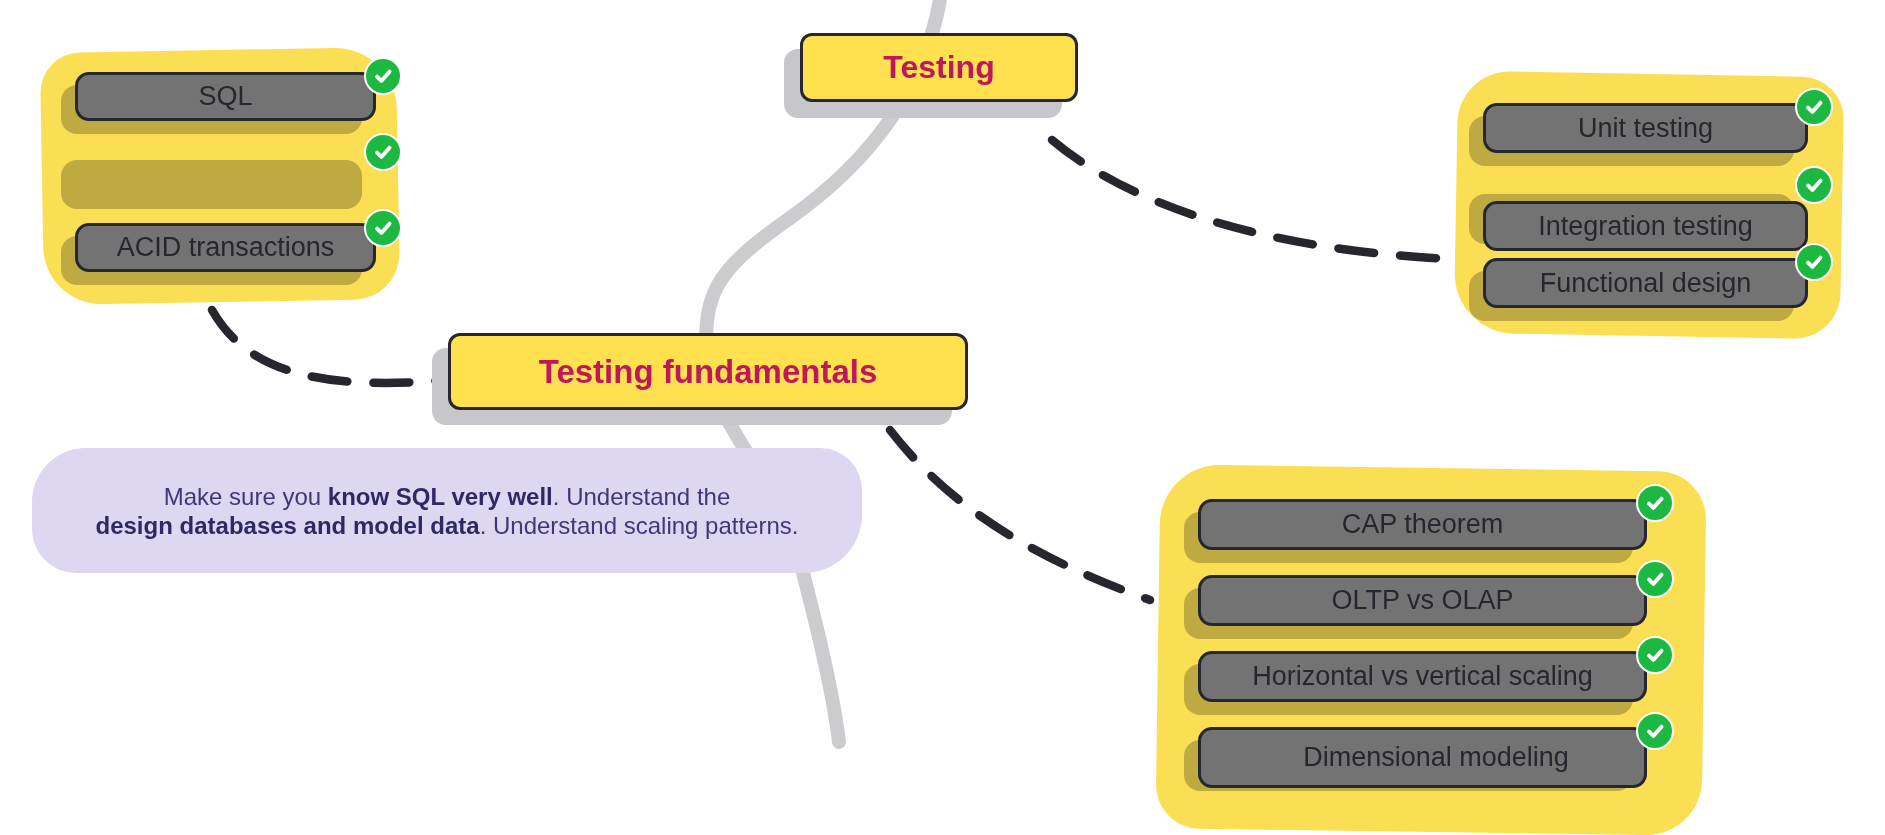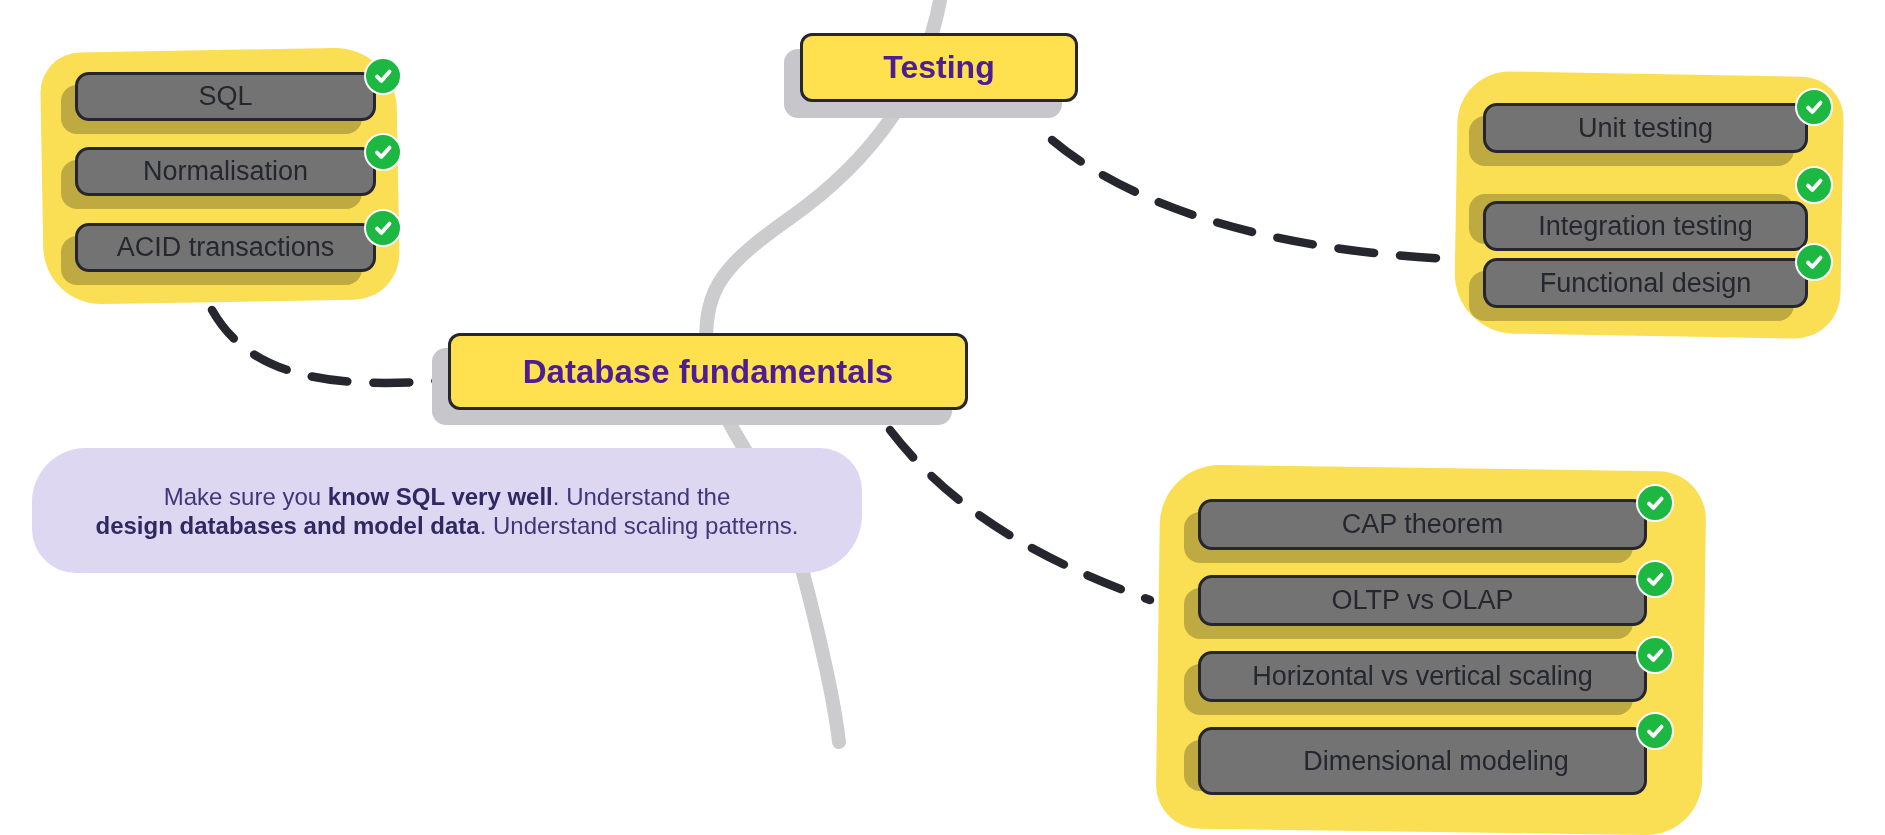--- a/index.html
+++ b/index.html
@@ -12,21 +12,21 @@
   .shadow-pill{position:absolute;z-index:3;background:#BFAA42;border-radius:16px;}
   .topic-pill{
     position:absolute;z-index:4;background:#737373;border:3px solid #26272E;
     border-radius:14px;display:flex;align-items:center;justify-content:center;
     box-sizing:border-box;font-size:27px;color:#26272E;cursor:pointer;
   }
   .node-shadow{position:absolute;z-index:4;background:#C7C7CB;border-radius:14px;}
   .node{
     position:absolute;z-index:5;background:#FFE14F;border:3.5px solid #26272E;
     border-radius:12px;display:flex;align-items:center;justify-content:center;
-    box-sizing:border-box;font-weight:bold;color:#4c1d95;cursor:pointer;
+    box-sizing:border-box;font-weight:bold;color:#be185d;cursor:pointer;
   }
   .check{
     position:absolute;z-index:6;width:38px;height:38px;border-radius:50%;
     background:#1CB841;border:2.5px solid #ffffff;box-sizing:border-box;
     display:flex;align-items:center;justify-content:center;cursor:pointer;
   }
   .check svg{width:26px;height:26px;display:block;}
   .note{
     position:absolute;z-index:2;background:#DDD7F2;color:#3F3878;
     border-radius:54px 42px 58px 44px;text-align:center;
@@ -48,23 +48,20 @@
   </svg>
 
   <div class="blob" style="left:42px;top:50px;width:356px;height:252px;border-radius:40px 62px 46px 58px;transform:rotate(-1deg);"></div>
 
   <div class="shadow-pill" style="left:61px;top:85px;width:301px;height:49px;"></div>
   <div class="shadow-pill" style="left:61px;top:160px;width:301px;height:49px;"></div>
   <div class="shadow-pill" style="left:61px;top:236px;width:301px;height:49px;"></div>
 
   <div class="topic-pill" style="left:75px;top:72px;width:301px;height:49px;">
     <span>SQL</span>
-  </div>
-  <div class="topic-pill" style="left:75px;top:147px;width:301px;height:49px;">
-    <span>Normalisation</span>
   </div>
   <div class="topic-pill" style="left:75px;top:223px;width:301px;height:49px;">
     <span>ACID transactions</span>
   </div>
 
   <div class="check" style="left:364px;top:57px;">
     <svg viewBox="0 0 24 24">
         <path d="M6.5 12.5l4 4 7.5-8.5" fill="none" stroke="#fff" stroke-width="3.6" stroke-linecap="round" stroke-linejoin="round"></path>
       </svg>
   </div>
@@ -111,21 +108,21 @@
       </svg>
   </div>
   <div class="check" style="left:1795px;top:243px;">
     <svg viewBox="0 0 24 24">
         <path d="M6.5 12.5l4 4 7.5-8.5" fill="none" stroke="#fff" stroke-width="3.6" stroke-linecap="round" stroke-linejoin="round"></path>
       </svg>
   </div>
 
   <div class="node-shadow" style="left:432px;top:348px;width:520px;height:77px;"></div>
   <div class="node" style="left:448px;top:333px;width:520px;height:77px;font-size:33px;">
-    <span>Database fundamentals</span>
+    <span>Testing fundamentals</span>
   </div>
 
   <div class="note" style="left:32px;top:448px;width:830px;height:125px;">
     <div><span>Make sure you </span><b>know SQL very well</b><span>. Understand the</span></div>
     <div><b>design databases and model data</b><span>. Understand scaling patterns.</span></div>
   </div>
 
   <div class="blob" style="left:1158px;top:468px;width:546px;height:364px;border-radius:60px 48px 56px 44px;transform:rotate(0.8deg);"></div>
 
   <div class="shadow-pill" style="left:1184px;top:512px;width:449px;height:51px;"></div>
@@ -135,21 +132,21 @@
 
   <div class="topic-pill" style="left:1198px;top:499px;width:449px;height:51px;">
     <span>CAP theorem</span>
   </div>
   <div class="topic-pill" style="left:1198px;top:651px;width:449px;height:51px;">
     <span>Horizontal vs vertical scaling</span>
   </div>
   <div class="topic-pill" style="left:1198px;top:575px;width:449px;height:51px;">
     <span>OLTP vs OLAP</span>
   </div>
-  <div class="topic-pill" style="left:1198px;top:727px;width:449px;height:68px;padding-left:27px;">
+  <div class="topic-pill" style="left:1198px;top:727px;width:449px;height:61px;padding-left:27px;">
     <span>Dimensional modeling</span>
   </div>
 
   <div class="check" style="left:1636px;top:484px;">
     <svg viewBox="0 0 24 24">
         <path d="M6.5 12.5l4 4 7.5-8.5" fill="none" stroke="#fff" stroke-width="3.6" stroke-linecap="round" stroke-linejoin="round"></path>
       </svg>
   </div>
   <div class="check" style="left:1636px;top:560px;">
     <svg viewBox="0 0 24 24">

